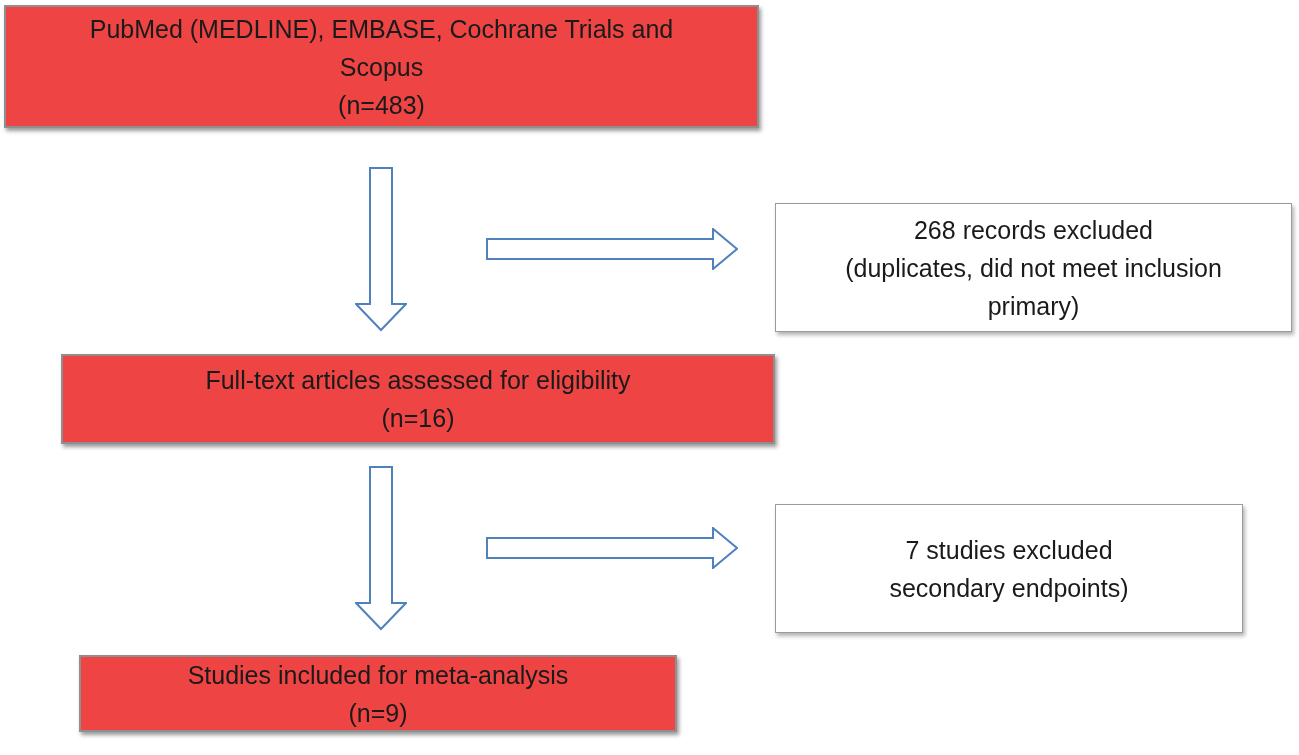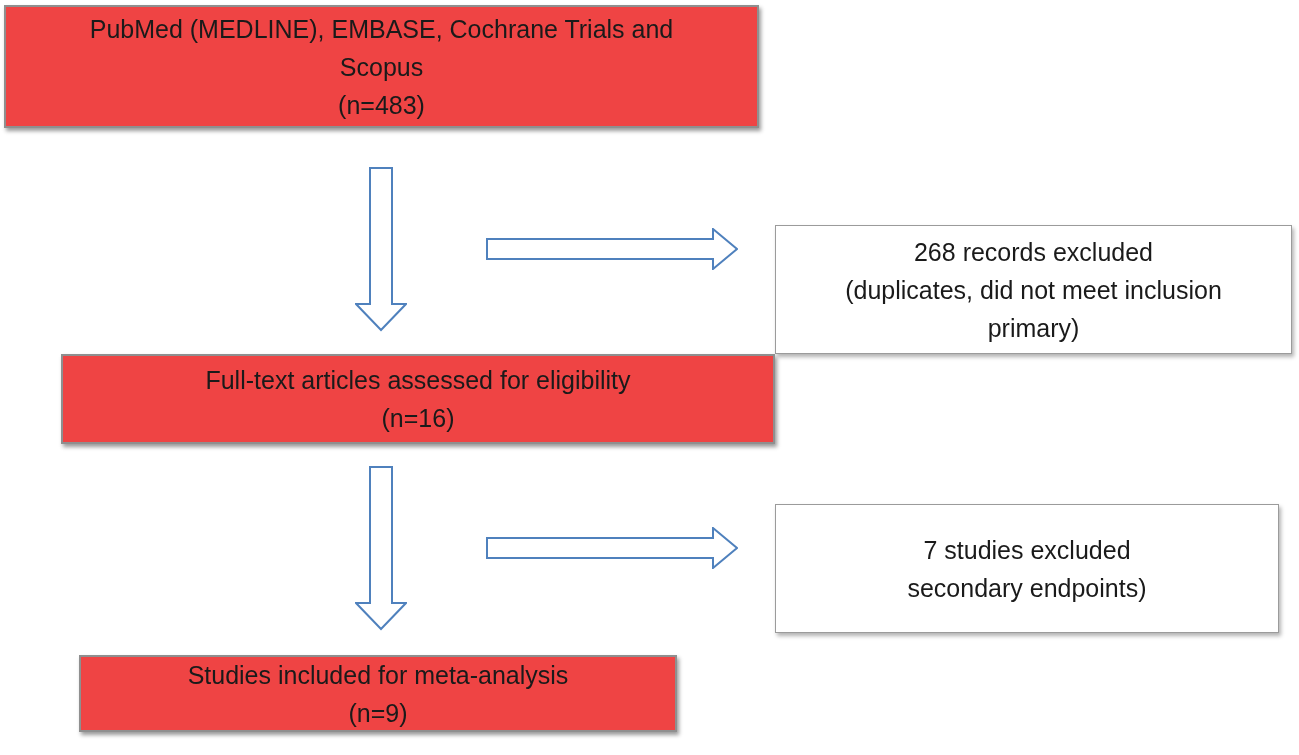--- a/index.html
+++ b/index.html
@@ -34,23 +34,23 @@
     background: #ef4444;
     border: 2px solid #8f8f8f;
     box-shadow: 2px 3px 4px rgba(0,0,0,0.40);
   }
   .box.white {
     background: #ffffff;
     border: 1.5px solid #9b9b9b;
     box-shadow: 2px 3px 4px rgba(0,0,0,0.30);
   }
   #box-sources   { left: 4px;   top: 5px;   width: 755px; height: 123px; }
-  #box-excluded1 { left: 775px; top: 203px; width: 517px; height: 129px; margin-top: 22px; }
+  #box-excluded1 { left: 775px; top: 203px; width: 517px; height: 129px; }
   #box-fulltext  { left: 61px;  top: 354px; width: 714px; height: 90px;  }
-  #box-excluded2 { left: 775px; top: 504px; width: 504px; height: 129px; }
+  #box-excluded2 { left: 775px; top: 504px; width: 468px; height: 129px; }
   #box-included  { left: 79px;  top: 655px; width: 598px; height: 77px;  }
   .arrow {
     position: absolute;
   }
   #arrow-down-1  { left: 355px; top: 167px; }
   #arrow-right-1 { left: 486px; top: 228px; }
   #arrow-down-2  { left: 355px; top: 466px; }
   #arrow-right-2 { left: 486px; top: 527px; }
   .arrow svg { display: block; }
 </style>

